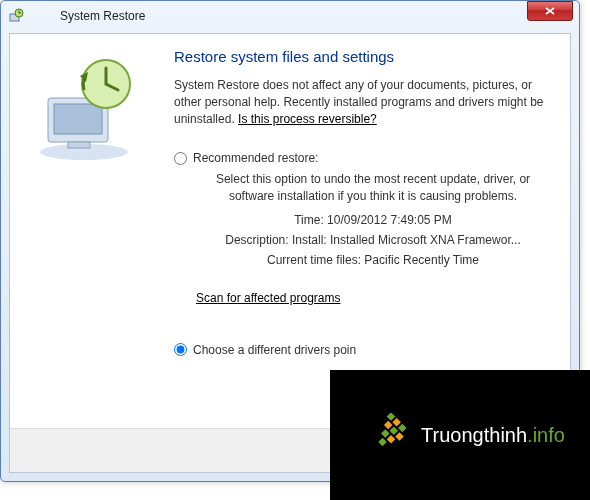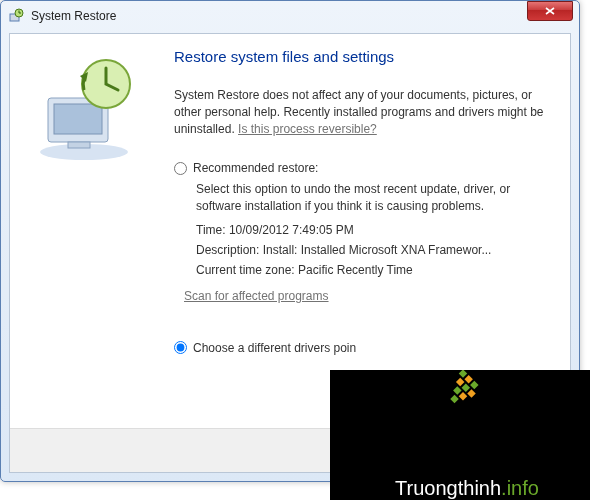--- a/index.html
+++ b/index.html
@@ -27,20 +27,21 @@
   padding: 0 6px;
 }
 .titlebar .icon-slot {
   width: 18px; height: 18px; margin-right: 6px;
   display: inline-flex; align-items: center; justify-content: center;
 }
 .titlebar .title {
   flex: 1;
   font-size: 12px;
   color: #222;
+  margin-left: 29px;
 }
 .close-btn {
   width: 46px; height: 20px;
   background: linear-gradient(to bottom, #e57373 0%, #c93c3c 45%, #b82525 46%, #cf3838 100%);
   border: 1px solid #7a1c1c;
   border-radius: 0 0 3px 3px;
   display: flex; align-items: center; justify-content: center;
   color: #fff; font-weight: bold; font-size: 10px;
   margin-top: -10px;
   cursor: pointer;
@@ -66,45 +67,46 @@
 }
 .main {
   flex: 1;
   font-size: 12px;
   color: #333;
   overflow: hidden;
 }
 .heading {
   font-size: 15px;
   color: #003399;
-  margin-bottom: 22px;
+  margin-bottom: 12px;
 }
 .para {
   line-height: 1.4;
   margin-bottom: 14px;
 }
 .link {
-  color: #737373;
+  color: #000000;
   text-decoration: underline;
   cursor: pointer;
 }
 .radio-row {
   display: flex;
   align-items: center;
   margin-bottom: 6px;
   margin-top: 24px;
 }
 .radio-row input { margin-right: 6px; }
 .details {
   margin-left: 22px;
-  margin-bottom: 6px;
+  margin-bottom: 18px;
+  text-align: center;
 }
 .details .para { margin-bottom: 8px; }
 .details .kv { margin-bottom: 6px; }
-.scan-link { margin-left: 10px; margin-top: 6px; margin-bottom: 14px; display: inline-block;}
+.scan-link { margin-left: 22px; margin-top: 6px; margin-bottom: 14px; display: inline-block;}
 .footer {
   border-top: 1px solid #ddd;
   background: #f0f0f0;
   padding: 10px 14px;
   display: flex;
   justify-content: flex-end;
   gap: 8px;
 }
 .footer button {
   min-width: 72px;
@@ -121,25 +123,24 @@
 }
 
 .wm {
   position: absolute;
   right: 0; bottom: 0;
   width: 260px; height: 130px;
   background: #000;
   color: #fff;
   display: flex;
   align-items: center;
-  justify-content: space-between;
+  justify-content: center;
   padding-left: 14px;
   font-family: Arial, sans-serif;
   font-size: 20px;
-  flex-direction: column;
 }
 .wm .logo {
   margin-right: 8px;
 }
 </style>
 </head>
 <body>
 
 <div class="window">
   <div class="titlebar">
@@ -188,21 +189,21 @@
         </div>
         <div class="details">
           <div class="para">Select this option to undo the most recent update, driver, or software installation if you think it is causing problems.</div>
           <div class="kv">
             <span>Time: </span><span>10/09/2012 7:49:05 PM</span>
           </div>
           <div class="kv">
             <span>Description: </span><span>Install: Installed Microsoft XNA Framewor...</span>
           </div>
           <div class="kv">
-            <span>Current time zone: </span><span>Pacific Recently Time</span>
+            <span>Current time files: </span><span>Pacific Recently Time</span>
           </div>
         </div>
         <a class="link scan-link">Scan for affected programs</a>
 
         <div class="radio-row">
           <input type="radio" name="restoreopt" checked="" style="">
           <span>Choose a different drivers poin</span>
         </div>
       </div>
     </div>

